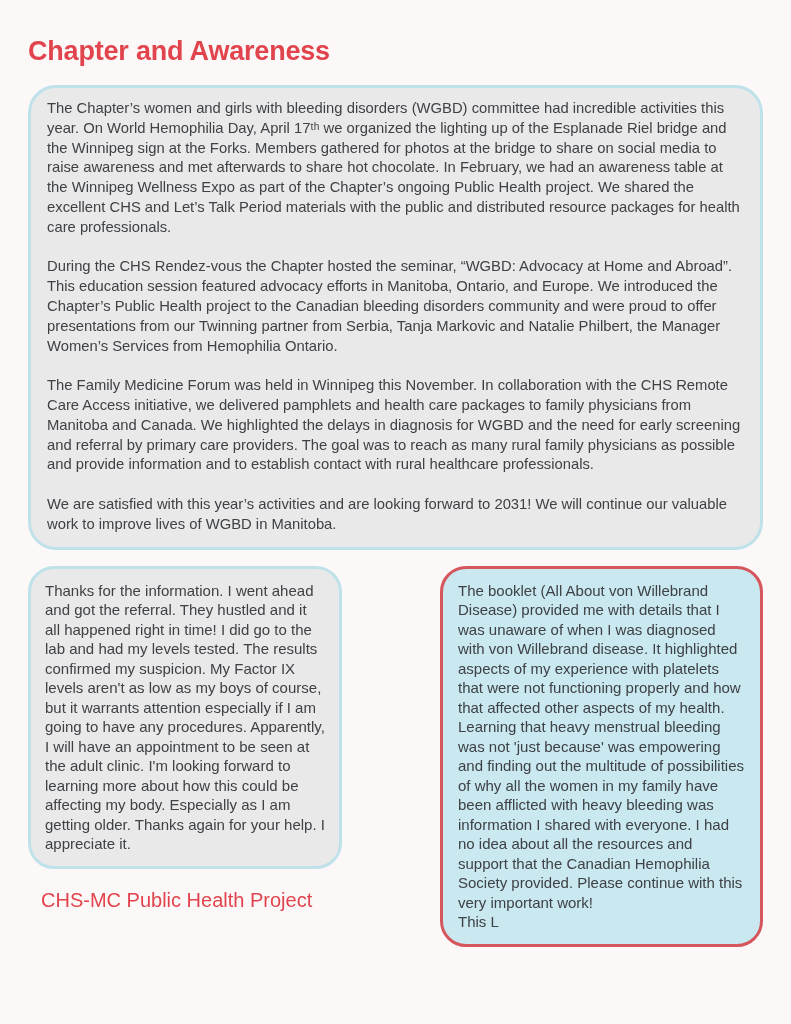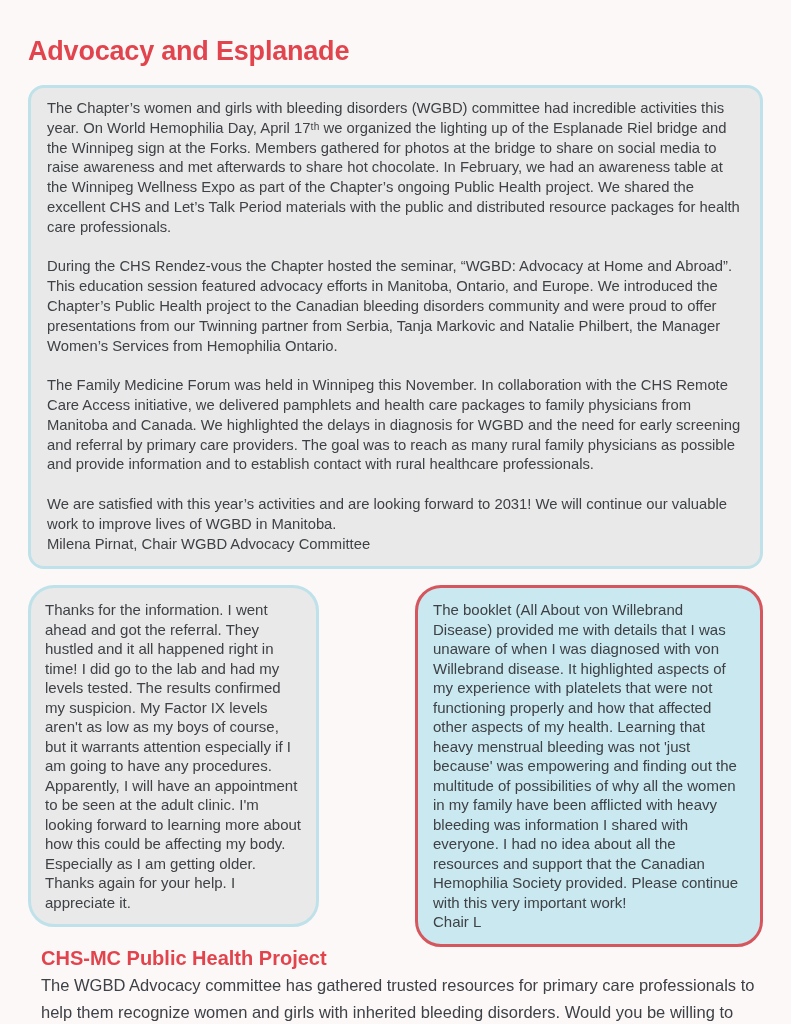--- a/index.html
+++ b/index.html
@@ -29,88 +29,86 @@
     font-size: 27px;
     font-weight: bold;
     letter-spacing: -0.2px;
     color: var(--accent-red);
   }
 
   .main-box {
     margin-top: 18px;
     background: var(--fill-gray);
     border: 3px solid var(--border-blue);
-    border-radius: 16px;
+    border-radius: 28px;
     padding: 11px 16px 12px 16px;
     font-size: 14.8px;
     line-height: 19.8px;
   }
   .main-box p { margin: 0 0 19.8px 0; }
   .main-box p.no-gap { margin: 0; }
 
   .bottom { margin-top: 16px; }
 
   .box-right {
     float: right;
-    width: 348px;
+    width: 323px;
     margin-left: 16px;
     background: var(--fill-blue);
     border: 3px solid var(--border-red);
     border-radius: 26px;
     padding: 12px 15px;
     font-size: 15px;
     line-height: 19.5px;
   }
   .box-left {
-    width: 291px;
+    width: 314px;
     background: var(--fill-gray);
     border: 3px solid var(--border-blue);
     border-radius: 26px;
     padding: 12px 14px;
     font-size: 15px;
     line-height: 19.5px;
   }
   .box-left p, .box-right p { margin: 0; }
 
   .ph-heading {
     margin: 20px 0 2px 13px;
     font-size: 20px;
-    font-weight: bold;
+    font-weight: normal;
     color: var(--accent-red);
   }
   .ph-text {
     margin: 0 0 0 13px;
     font-size: 16.5px;
     line-height: 27px;
   }
 </style>
 </head>
 <body>
 
 <div class="page">
 
-  <h1 class="title">Advocacy and Esplanade</h1>
+  <h1 class="title">Chapter and Awareness</h1>
 
   <section class="main-box">
     <p>The Chapter’s women and girls with bleeding disorders (WGBD) committee had incredible activities this year. On World Hemophilia Day, April 17ᵗʰ we organized the lighting up of the Esplanade Riel bridge and the Winnipeg sign at the Forks. Members gathered for photos at the bridge to share on social media to raise awareness and met afterwards to share hot chocolate. In February, we had an awareness table at the Winnipeg Wellness Expo as part of the Chapter’s ongoing Public Health project. We shared the excellent CHS and Let’s Talk Period materials with the public and distributed resource packages for health care professionals.</p>
     <p>During the CHS Rendez-vous the Chapter hosted the seminar, “WGBD: Advocacy at Home and Abroad”. This education session featured advocacy efforts in Manitoba, Ontario, and Europe. We introduced the Chapter’s Public Health project to the Canadian bleeding disorders community and were proud to offer presentations from our Twinning partner from Serbia, Tanja Markovic and Natalie Philbert, the Manager Women’s Services from Hemophilia Ontario.</p>
     <p>The Family Medicine Forum was held in Winnipeg this November. In collaboration with the CHS Remote Care Access initiative, we delivered pamphlets and health care packages to family physicians from Manitoba and Canada. We highlighted the delays in diagnosis for WGBD and the need for early screening and referral by primary care providers. The goal was to reach as many rural family physicians as possible and provide information and to establish contact with rural healthcare professionals.</p>
     <p class="no-gap">We are satisfied with this year’s activities and are looking forward to 2031! We will continue our valuable work to improve lives of WGBD in Manitoba.</p>
-    <p class="no-gap">Milena Pirnat, Chair WGBD Advocacy Committee</p>
   </section>
 
   <section class="bottom">
 
     <aside class="box-right">
       <p>The booklet (All About von Willebrand Disease) provided me with details that I was unaware of when I was diagnosed with von Willebrand disease. It highlighted aspects of my experience with platelets that were not functioning properly and how that affected other aspects of my health. Learning that heavy menstrual bleeding was not 'just because' was empowering and finding out the multitude of possibilities of why all the women in my family have been afflicted with heavy bleeding was information I shared with everyone. I had no idea about all the resources and support that the Canadian Hemophilia Society provided. Please continue with this very important work!</p>
-      <p>Chair L</p>
+      <p>This L</p>
     </aside>
 
     <aside class="box-left">
       <p>Thanks for the information. I went ahead and got the referral. They hustled and it all happened right in time! I did go to the lab and had my levels tested. The results confirmed my suspicion. My Factor IX levels aren't as low as my boys of course, but it warrants attention especially if I am going to have any procedures. Apparently, I will have an appointment to be seen at the adult clinic. I'm looking forward to learning more about how this could be affecting my body. Especially as I am getting older. Thanks again for your help. I appreciate it.</p>
     </aside>
 
     <h2 class="ph-heading">CHS-MC Public Health Project</h2>
-    <p class="ph-text">The WGBD Advocacy committee has gathered trusted resources for primary care professionals to help them recognize women and girls with inherited bleeding disorders. Would you be willing to give a package to your family physician?</p>
 
   </section>
 
 </div>
 
 </body></html>

